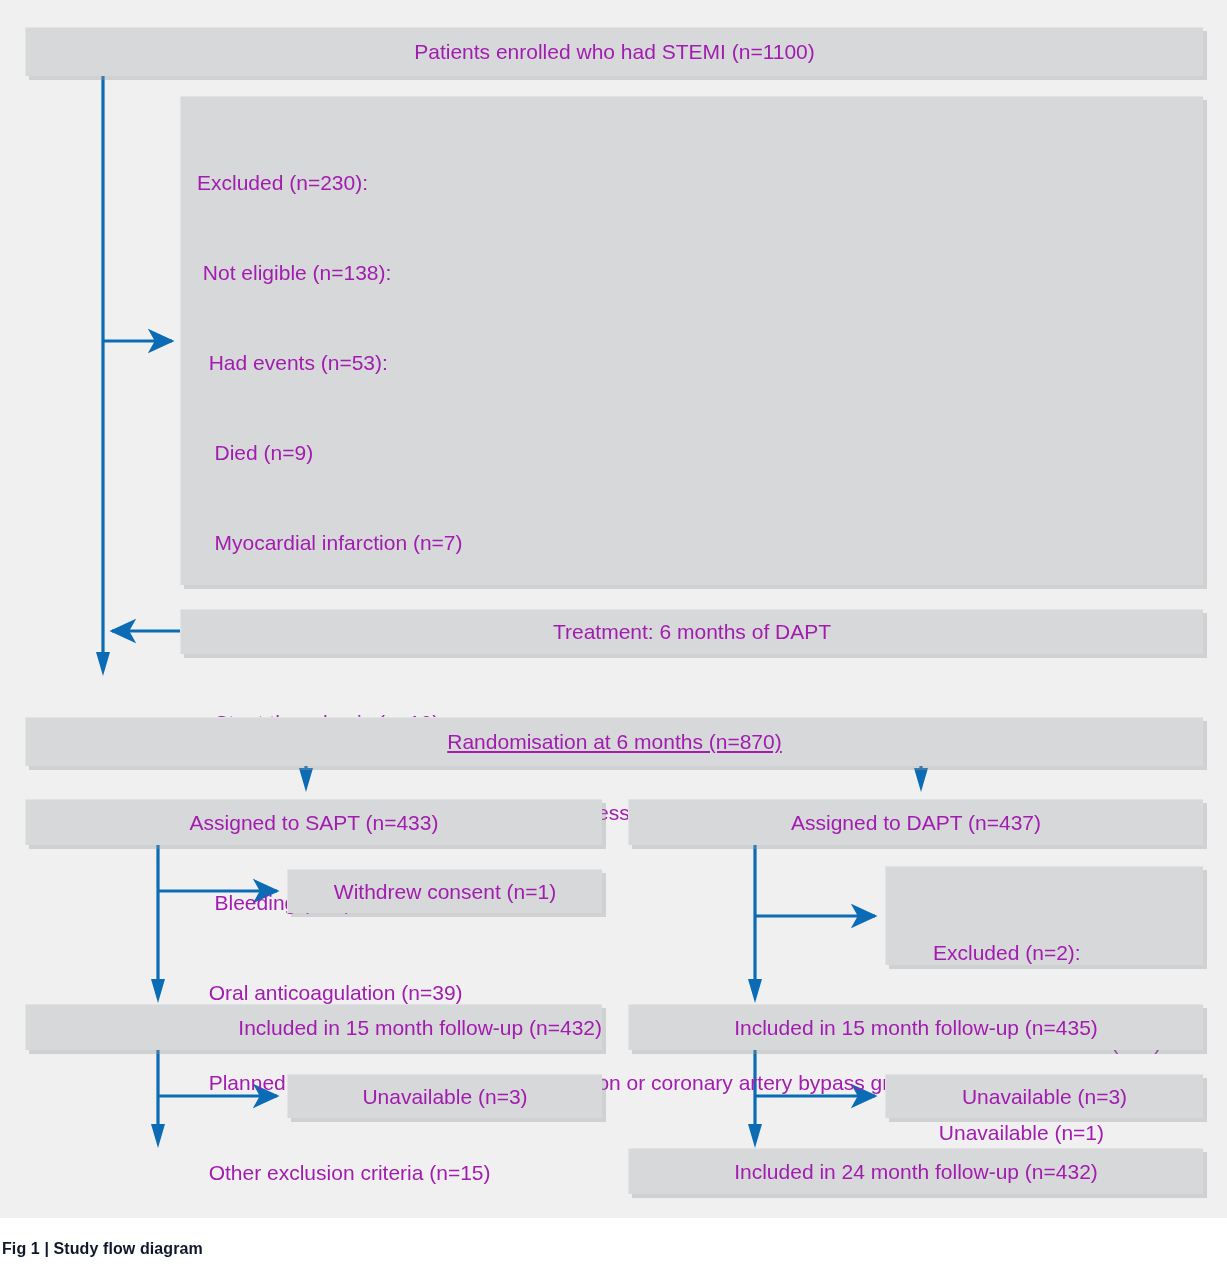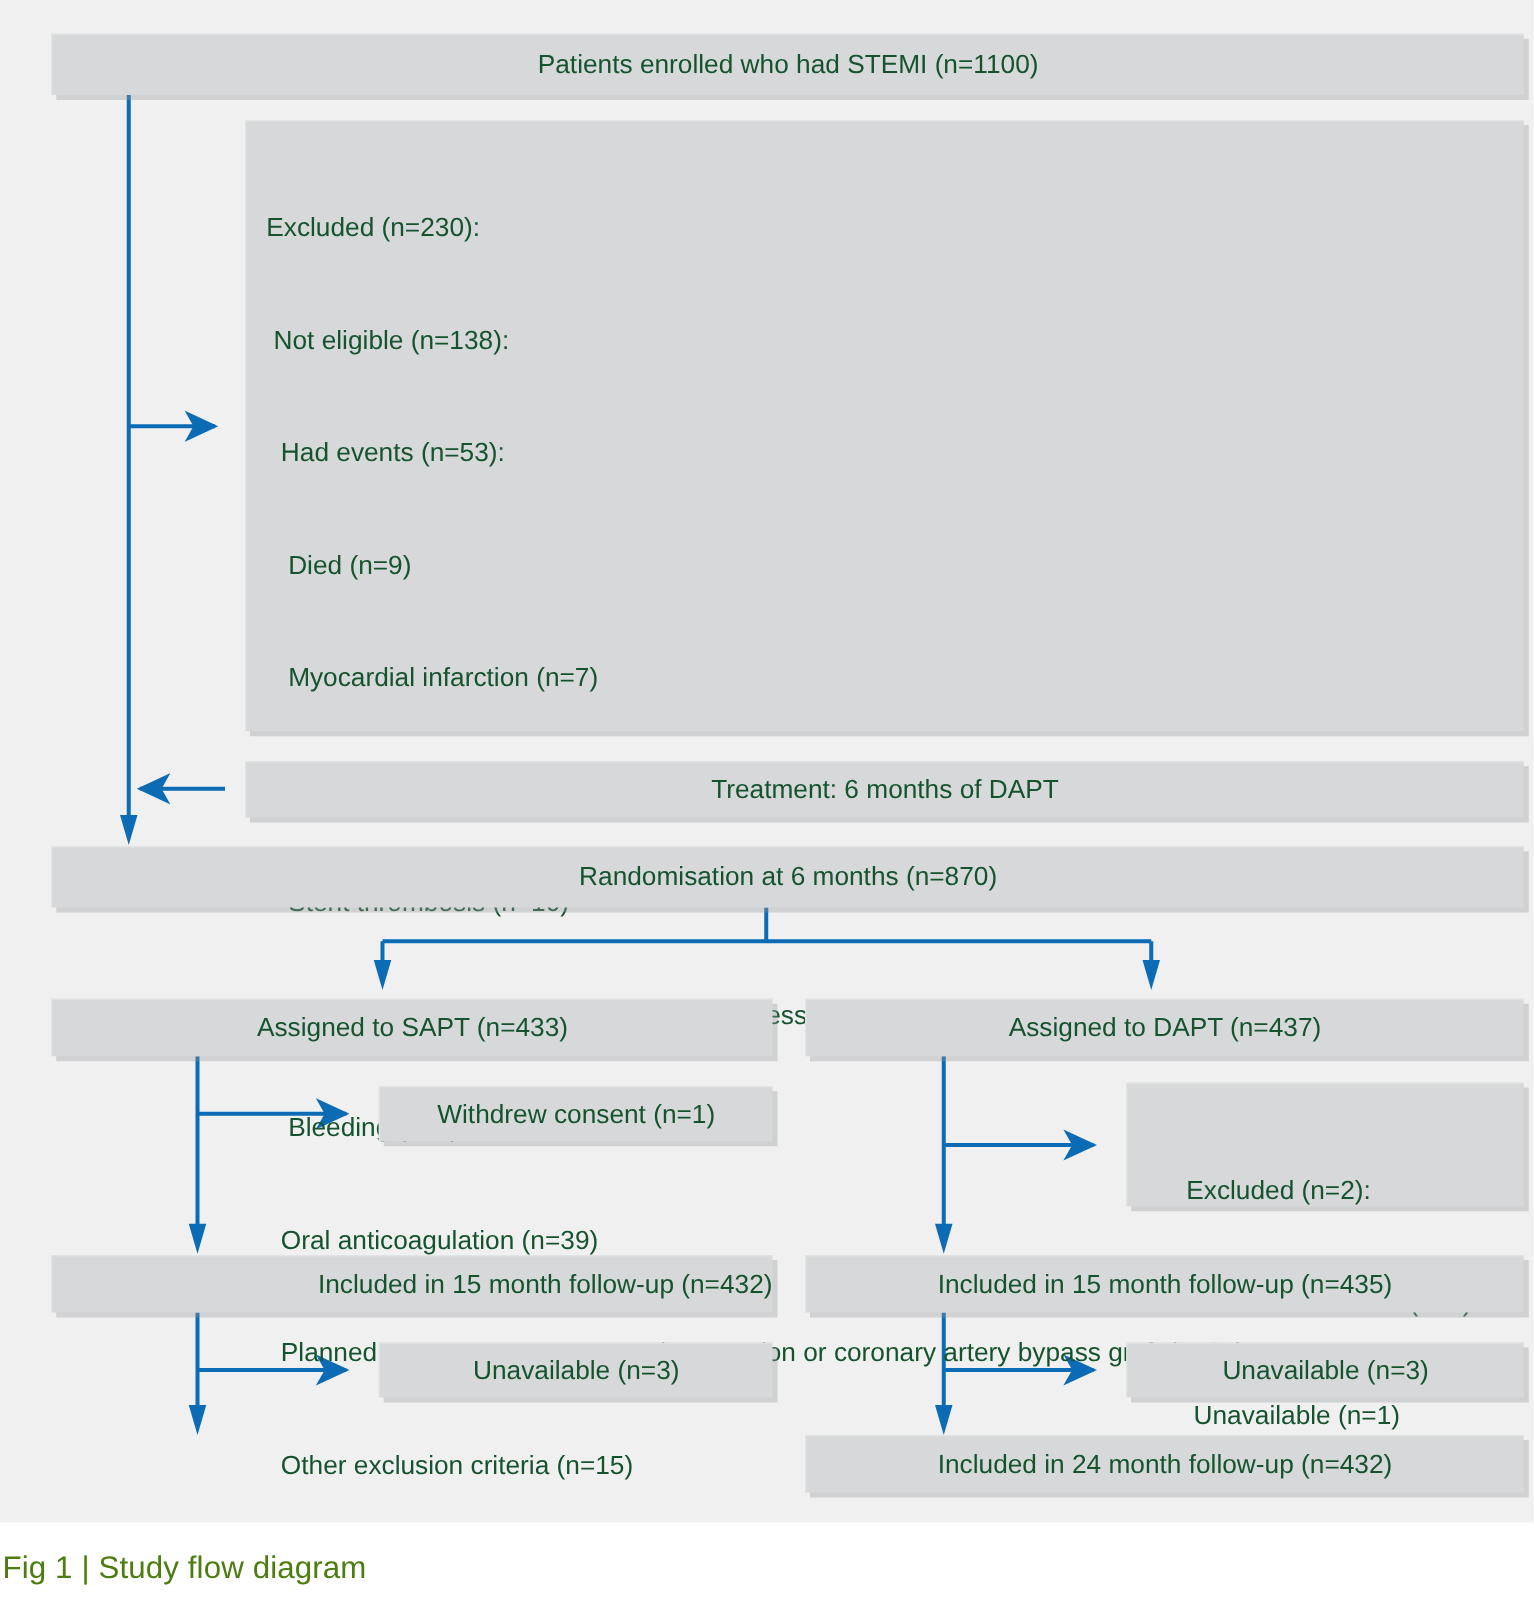--- a/index.html
+++ b/index.html
@@ -31,47 +31,46 @@
     height: 1280px;
     pointer-events: none;
   }
   .box {
     position: absolute;
     box-sizing: border-box;
     background: #d7d8d9;
     border-top: 1px solid #e2e3e4;
     border-left: 1px solid #e2e3e4;
     box-shadow: 4px 4px 0 0 rgba(150,152,155,0.35);
-    color: #14532d;
+    color: #a21caf;
     font-size: 21px;
     line-height: 30px;
-    margin-left: 16px;
   }
   .box.center {
     display: flex;
     align-items: center;
     justify-content: center;
     text-align: center;
   }
   .box.left {
     padding: 11px 14px 11px 16px;
     text-align: left;
     white-space: pre;
   }
   .box .line {
     display: block;
     white-space: pre;
   }
   #caption {
     position: absolute;
     left: 2px;
     top: 1240px;
-    font-size: 25px;
-    font-weight: normal;
-    color: #4d7c0f;
+    font-size: 16px;
+    font-weight: bold;
+    color: #0f172a;
     letter-spacing: 0.1px;
   }
 </style>
 </head>
 <body>
 
 <div id="page">
 
   <svg id="connectors" viewBox="0 0 1227 1280" width="1227" height="1280">
     <defs>
@@ -142,21 +141,21 @@
     <span class="line">  Other exclusion criteria (n=15)</span>
     <span class="line"> Eligible but did not undergo randomisation (n=92):</span>
     
     
   </div>
 
   <div class="box center" style="left:180px; top:609px; width:1023px; height:45px;">
     <span>Treatment: 6 months of DAPT</span>
   </div>
 
-  <div class="box center" style="left:25px; top:677px; width:1178px; height:49px;">
+  <div class="box center" style="left:25px; top:717px; width:1178px; height:49px;text-decoration:underline;">
     <span>Randomisation at 6 months (n=870)</span>
   </div>
 
   <div class="box center" style="left:25px; top:799px; width:577px; height:46px;">
     <span>Assigned to SAPT (n=433)</span>
   </div>
 
   <div class="box center" style="left:628px; top:799px; width:575px; height:46px;">
     <span>Assigned to DAPT (n=437)</span>
   </div>

